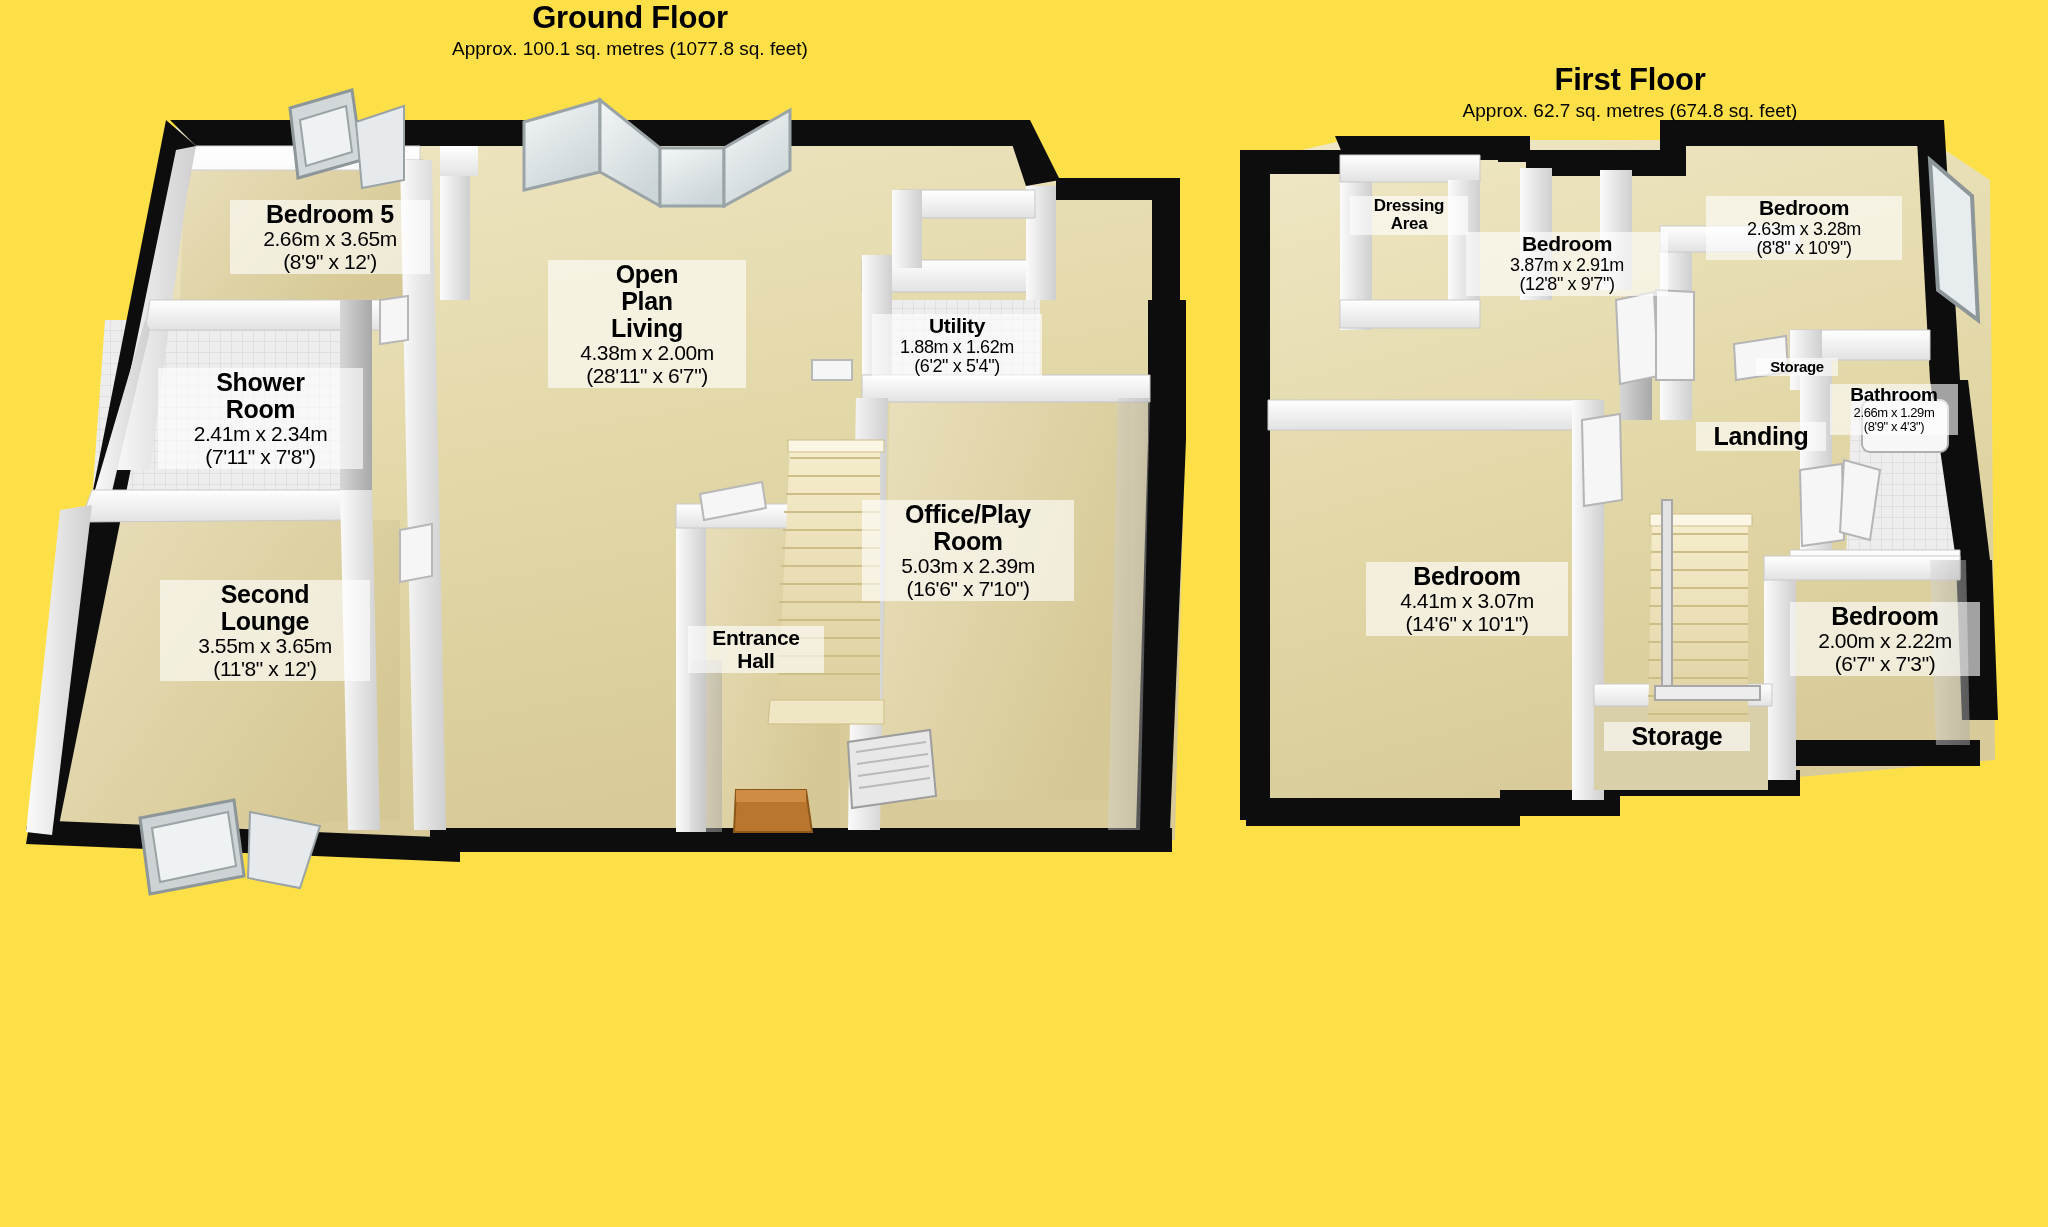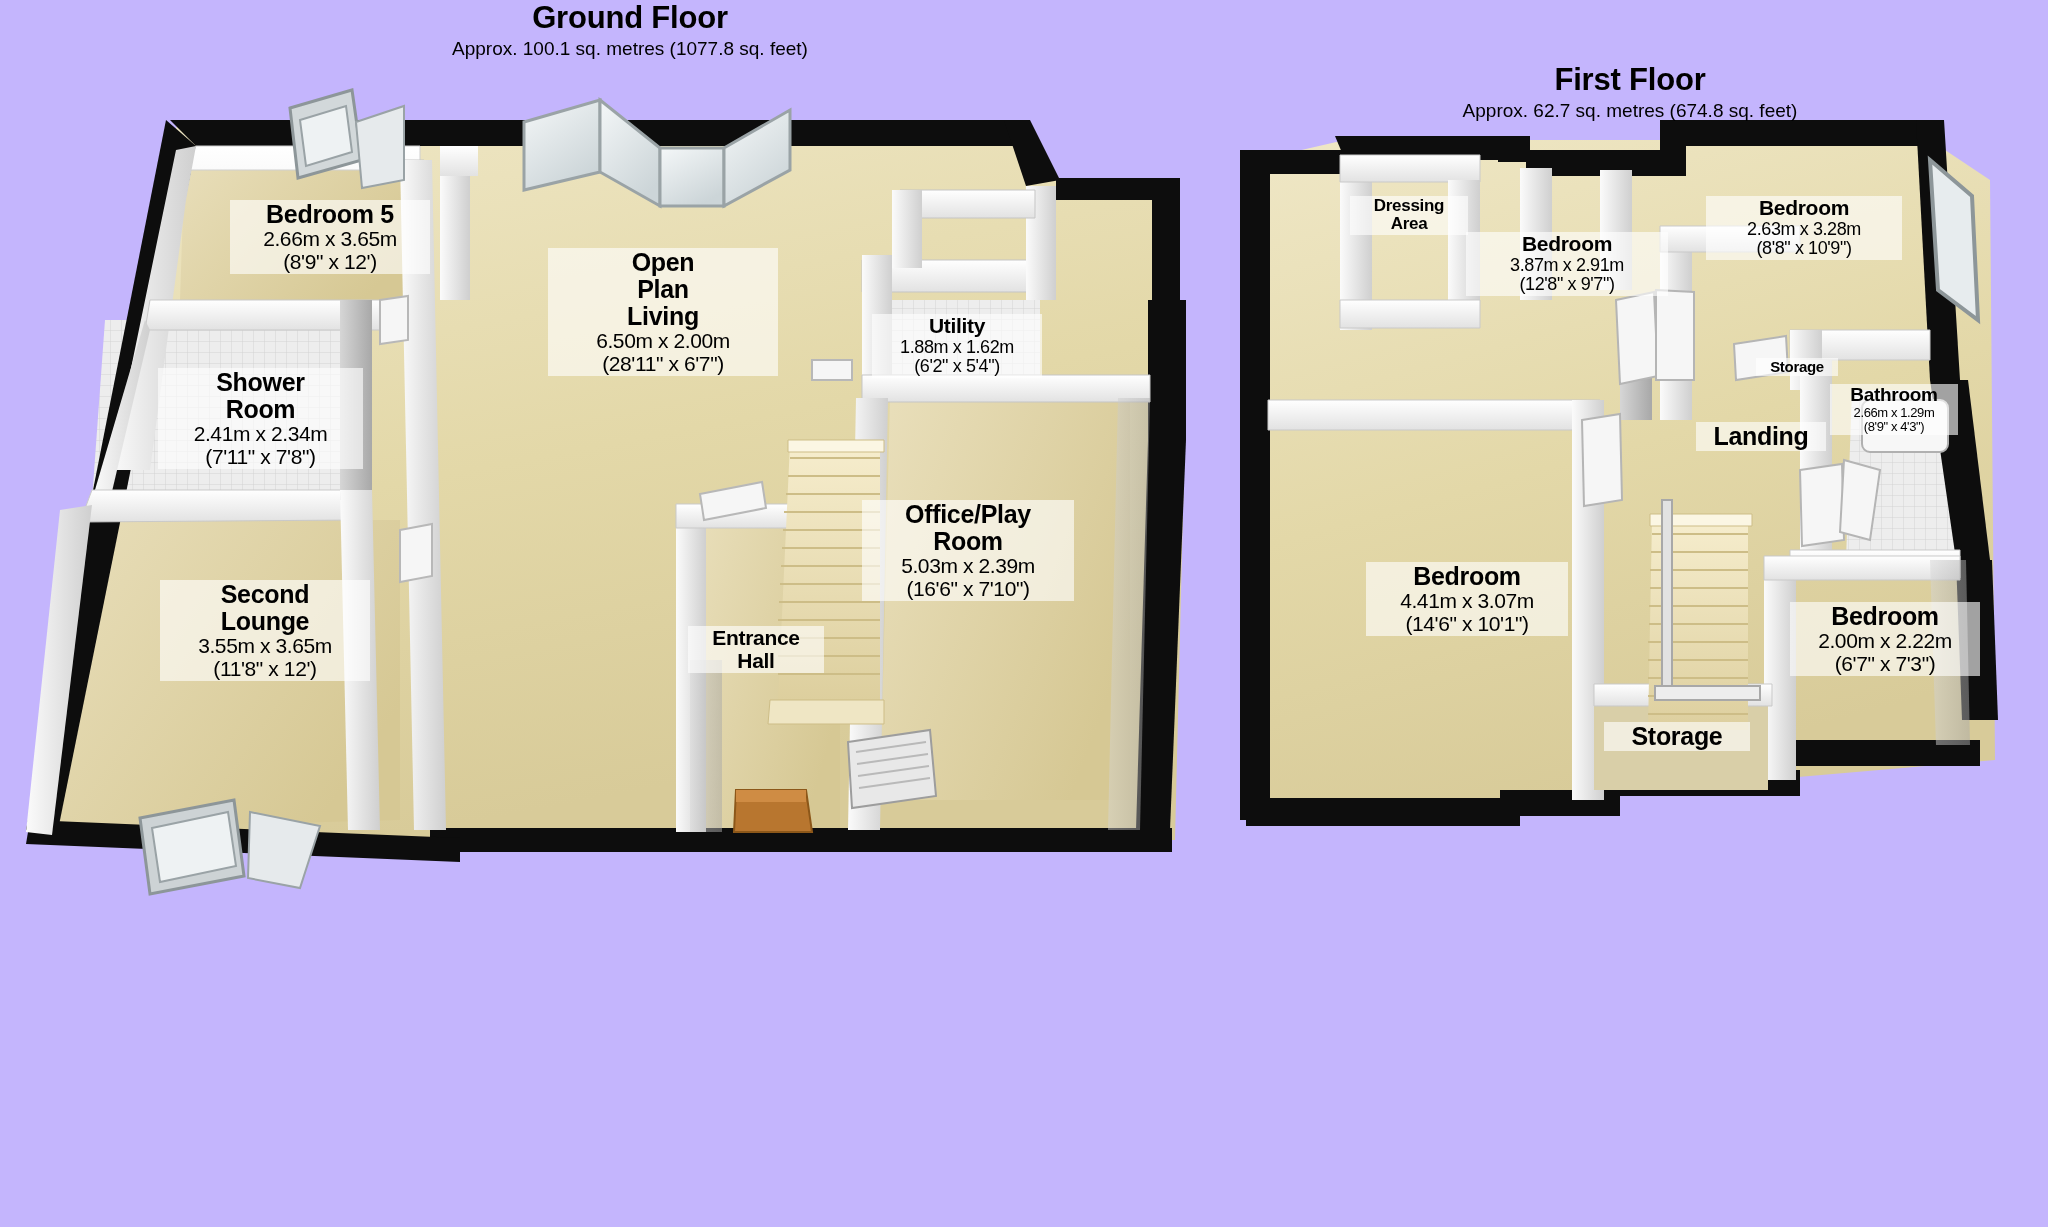--- a/index.html
+++ b/index.html
@@ -6,21 +6,21 @@
   * { box-sizing: border-box; }
   html, body {
     margin: 0; padding: 0;
     background: #ffffff;
     font-family: "Liberation Sans", sans-serif;
   }
   #page {
     position: relative;
     width: 2048px;
     height: 1227px;
-    background: #c4b5fd;
+    background: #fde047;
     overflow: hidden;
   }
 
   
   .floor-title {
     position: absolute;
     text-align: center;
     font-weight: bold;
     color: #000;
     letter-spacing: -0.2px;
@@ -343,25 +343,25 @@
     <span class="rd">(7'11" x 7'8")</span>
   </div>
 
   <div class="room-label" style="left:160px; top:580px; width:210px;">
     <span class="rn" style="white-space:pre-line">Second
 Lounge</span>
     <span class="rd">3.55m x 3.65m</span>
     <span class="rd">(11'8" x 12')</span>
   </div>
 
-  <div class="room-label" style="left:548px; top:248px; width:230px;">
+  <div class="room-label" style="left:548px; top:260px; width:198px;">
     <span class="rn" style="white-space:pre-line">Open
 Plan
 Living</span>
-    <span class="rd">6.50m x 2.00m</span>
+    <span class="rd">4.38m x 2.00m</span>
     <span class="rd">(28'11" x 6'7")</span>
   </div>
 
   <div class="room-label med" style="left:872px; top:306px; width:170px;margin-top:8px;">
     <span class="rn">Utility</span>
     <span class="rd">1.88m x 1.62m</span>
     <span class="rd">(6'2" x 5'4")</span>
   </div>
 
   <div class="room-label" style="left:862px; top:500px; width:212px;">

